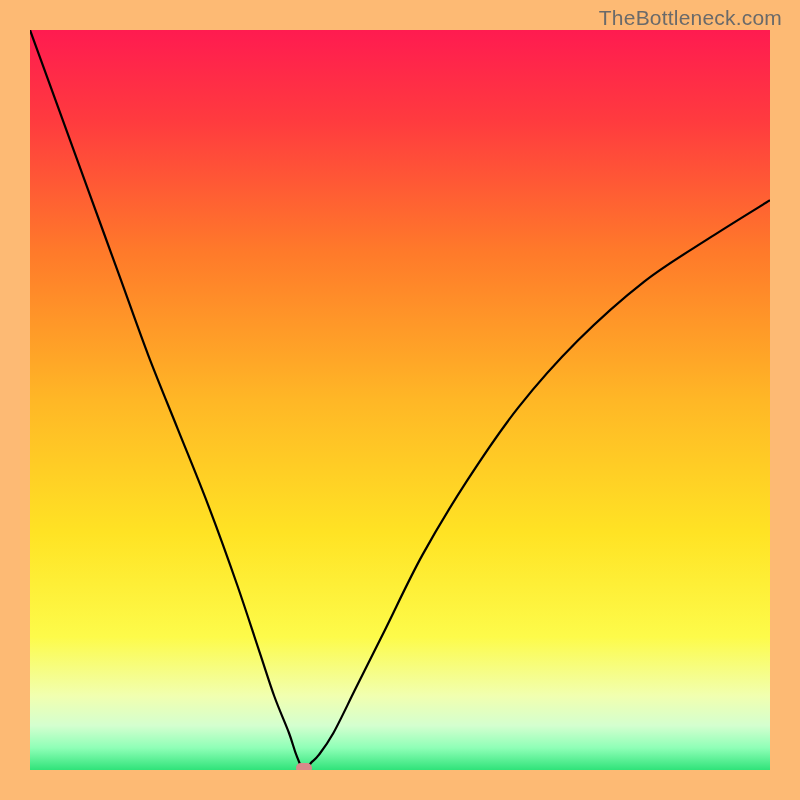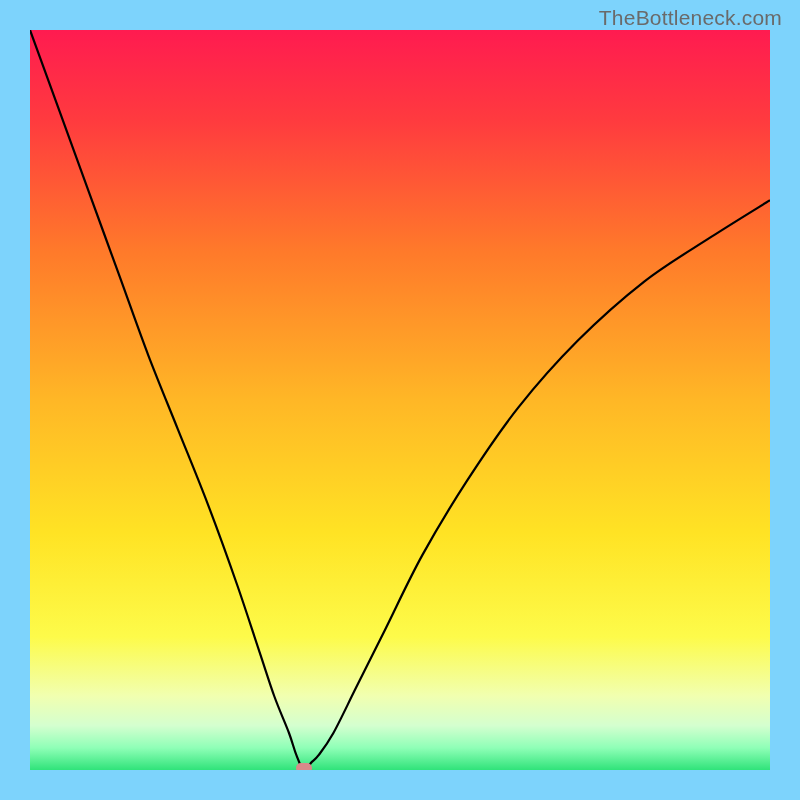--- a/index.html
+++ b/index.html
@@ -7,21 +7,21 @@
     padding: 0;
     width: 800px;
     height: 800px;
     overflow: hidden;
     background: #000;
   }
   .frame {
     position: relative;
     width: 800px;
     height: 800px;
-    background: #7dd3fc;
+    background: #fdba74;
   }
   .plot-area {
     position: absolute;
     left: 30px;
     top: 30px;
     width: 740px;
     height: 740px;
     overflow: hidden;
   }
   .gradient-bg {

